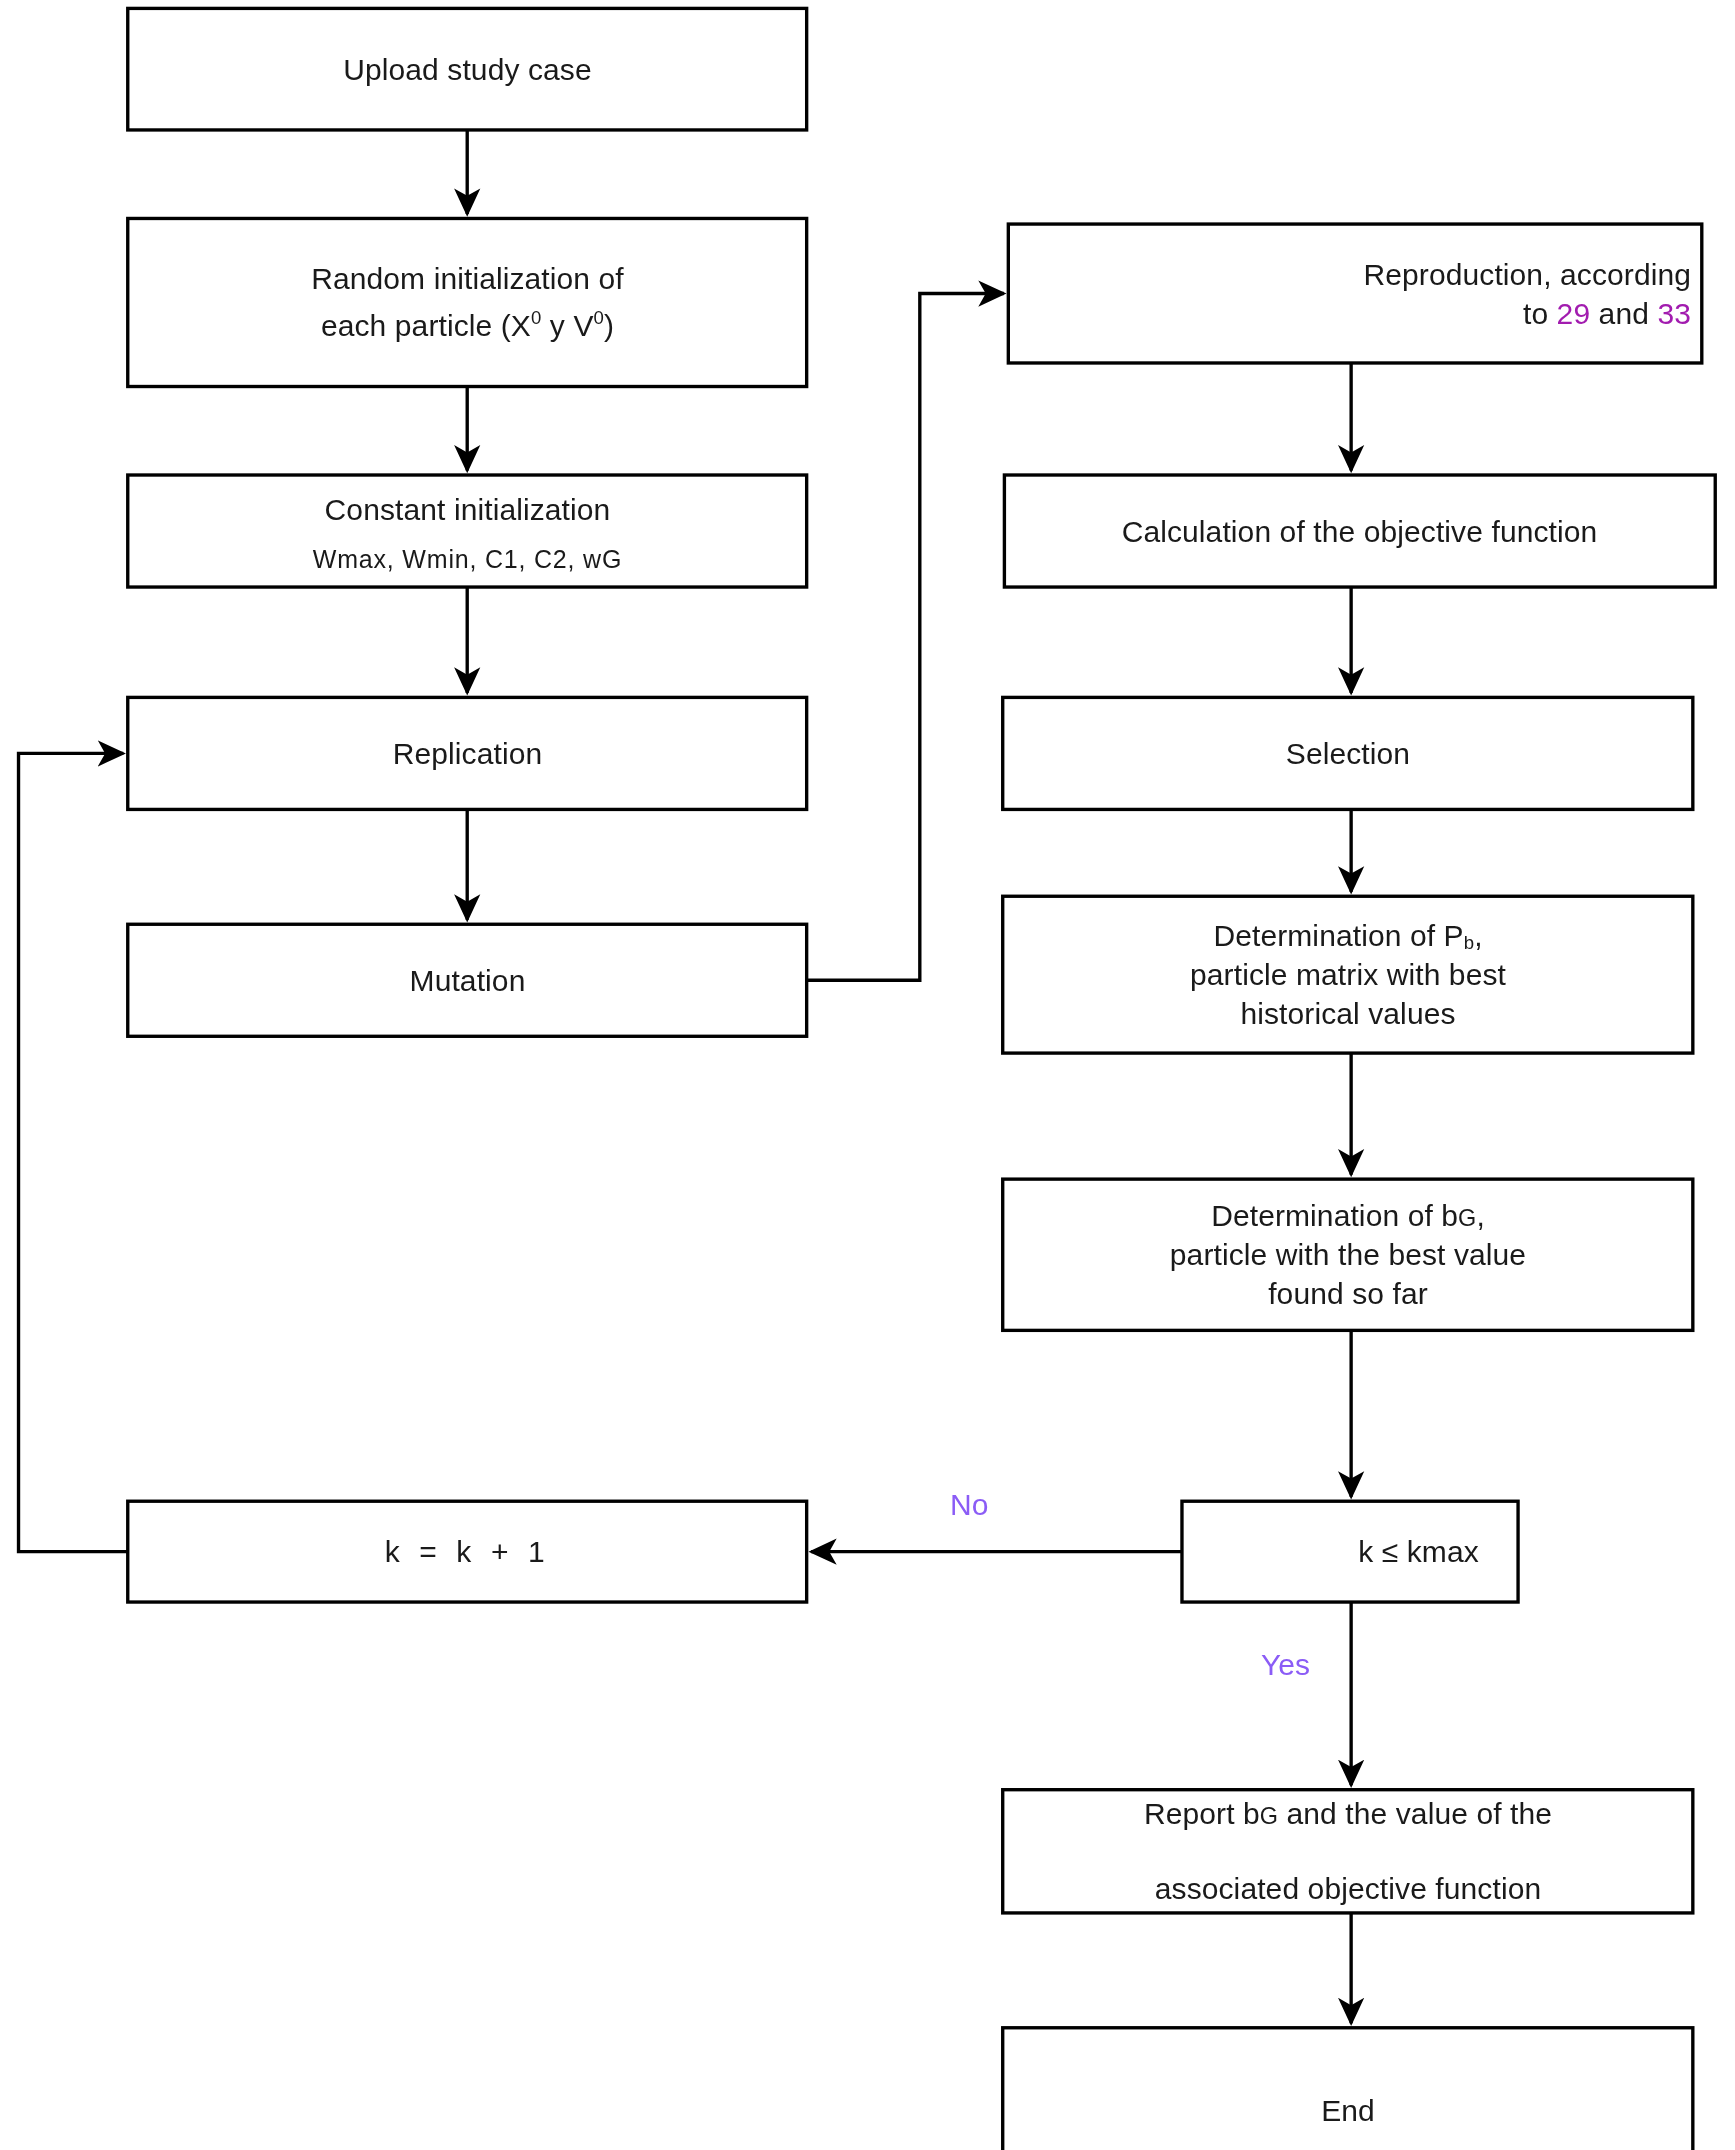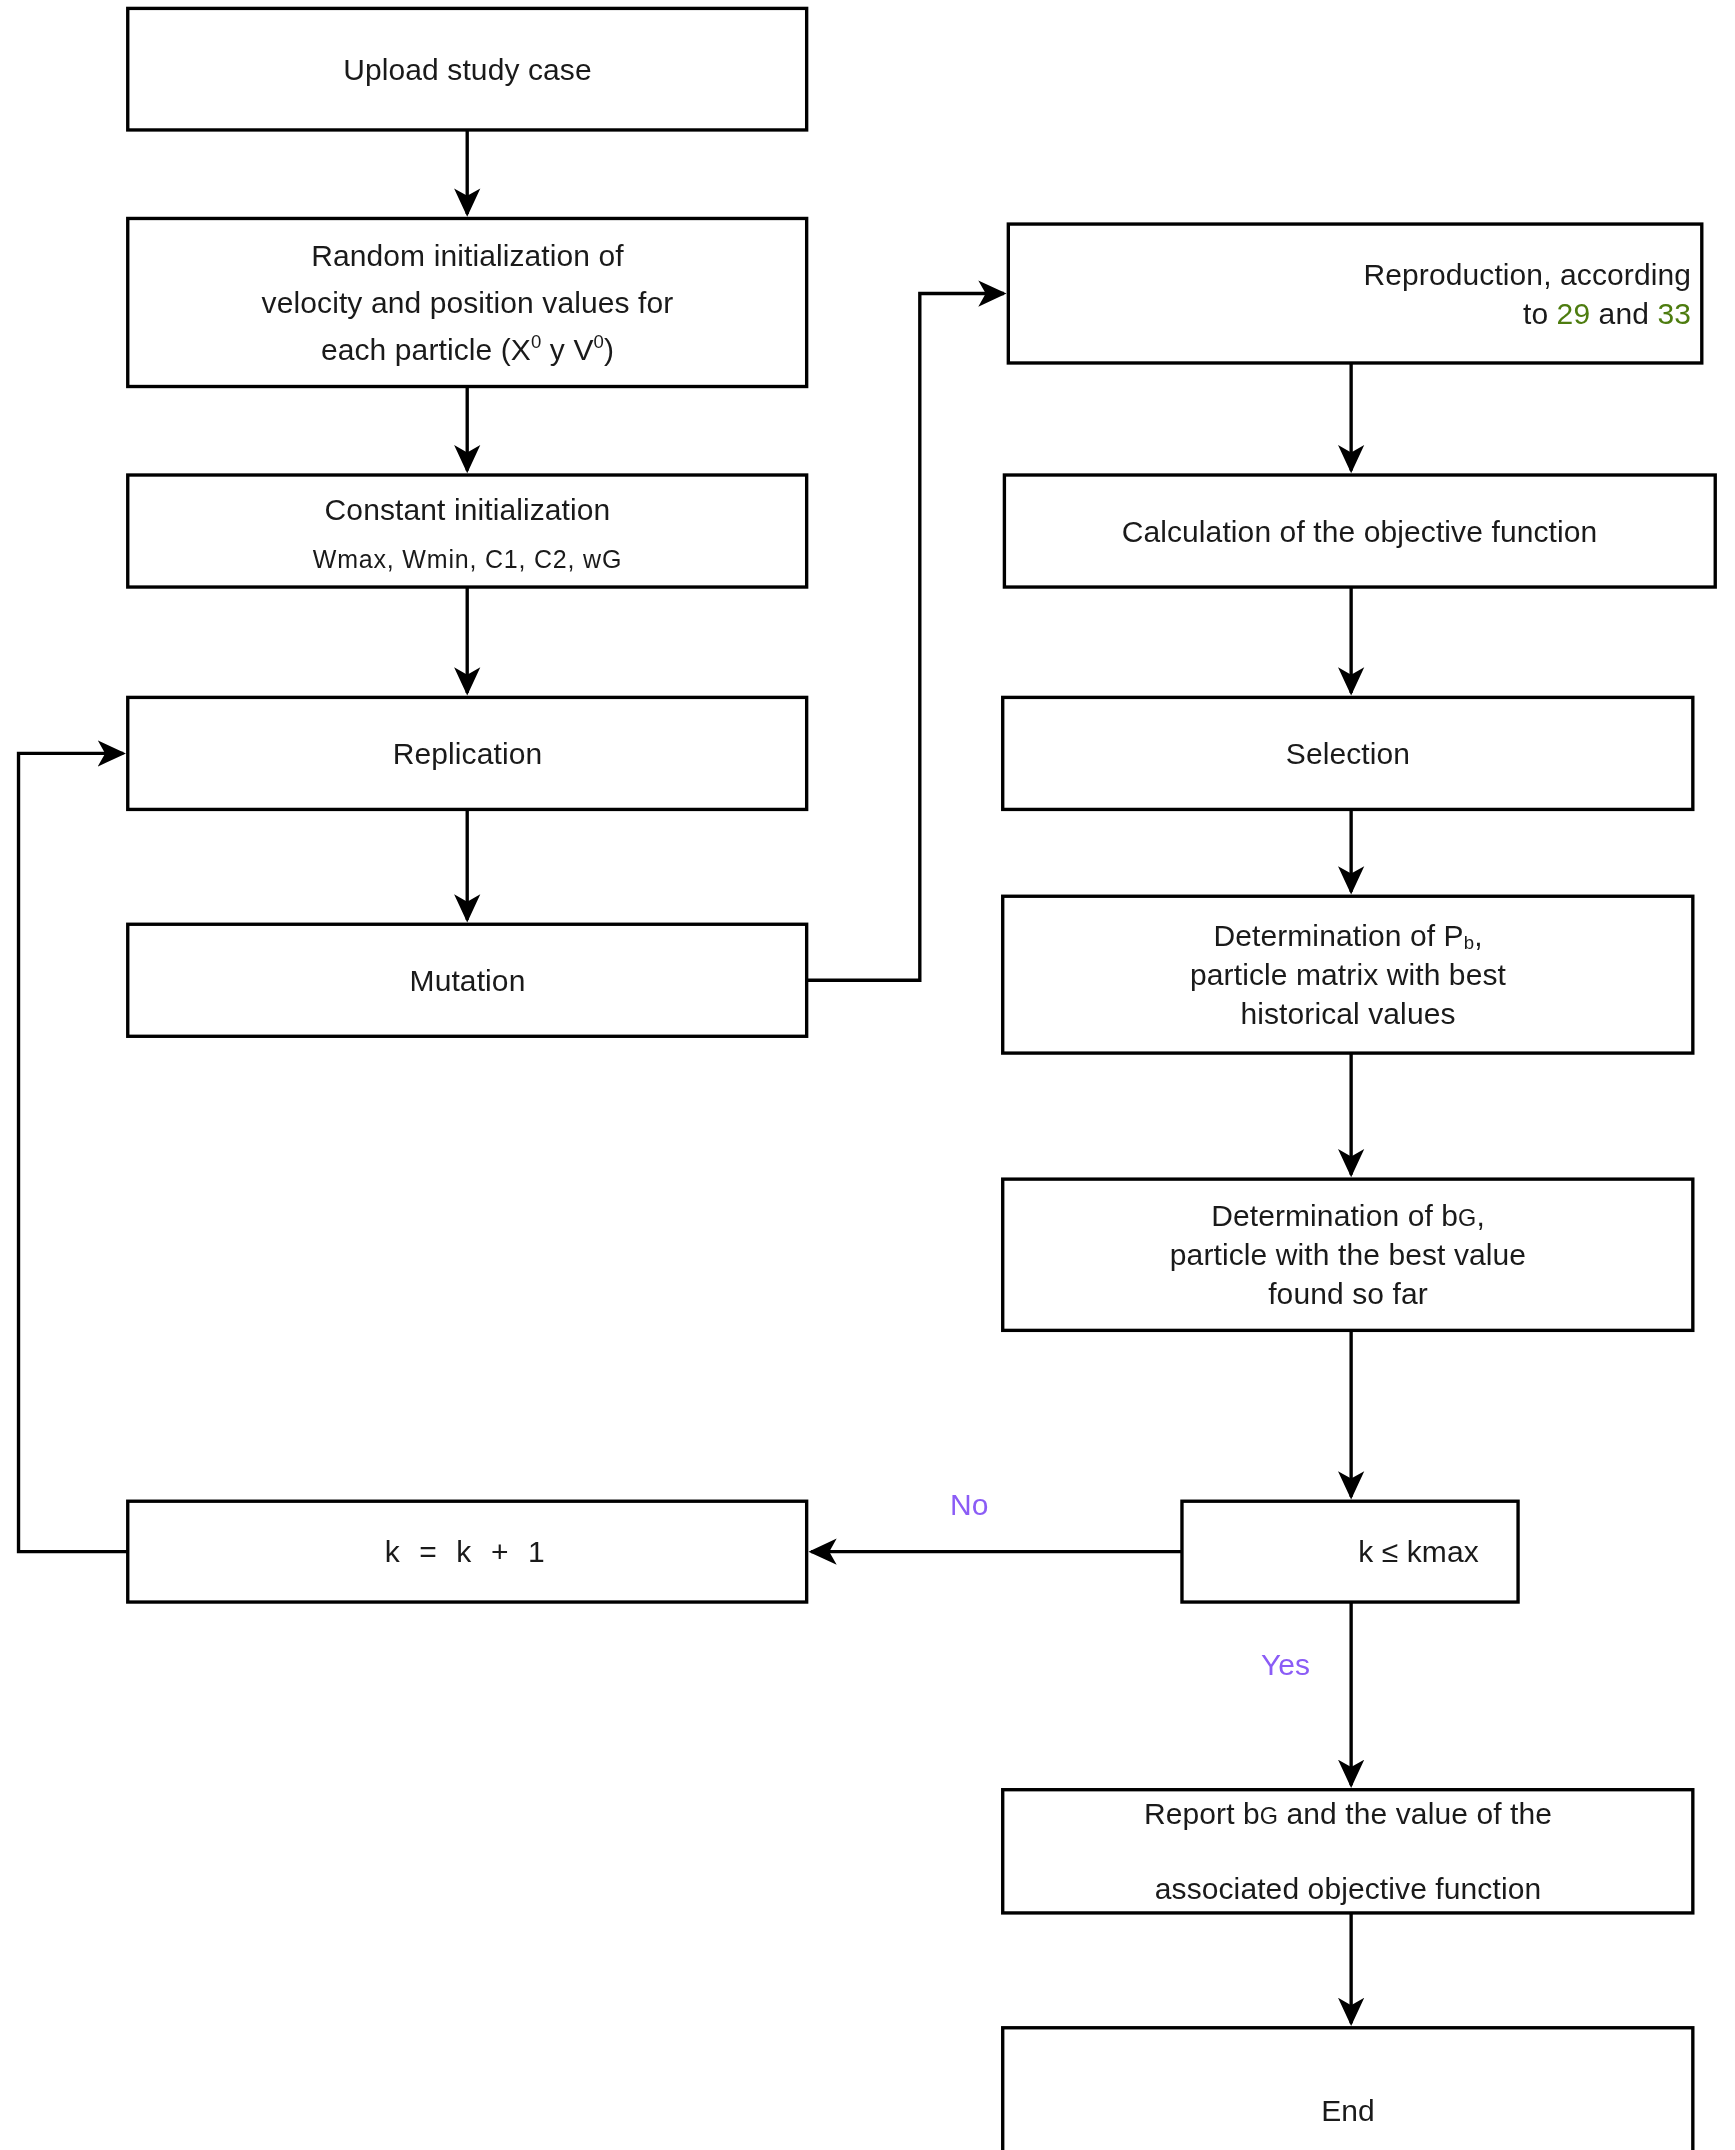--- a/index.html
+++ b/index.html
@@ -58,21 +58,21 @@
   .edge-label {
     position: absolute;
     color: #8b5cf6;
     font-family: "Liberation Sans", sans-serif;
     font-size: 30px;
     white-space: nowrap;
   }
   sup { font-size: 0.62em; vertical-align: 0.62em; line-height: 0; }
   sub { font-size: 0.62em; vertical-align: -0.16em; line-height: 0; }
   .smallcaps { font-size: 0.78em; }
-  .ref-link { color: #4d7c0f; }
+  .ref-link { color: #a21caf; }
   .wide-letter { letter-spacing: 5.6px; }
 </style>
 </head>
 <body>
 
 <div id="diagram-root">
 
   <svg class="flow-svg" viewBox="0 0 3099 3840" aria-hidden="true">
     <defs>
       <marker id="arrowhead" markerWidth="9" markerHeight="9" refX="7.6" refY="4.5" orient="auto" markerUnits="strokeWidth">
@@ -117,21 +117,20 @@
 
     <line class="conn" x1="2412" y1="3415" x2="2412" y2="3612" marker-end="url(#arrowhead)"></line>
   </svg>
 
   <div class="node-text" style="left:128px; top:8.4px; width:679px; height:122px;">
     <span class="ln">Upload study case</span>
   </div>
 
   <div class="node-text" style="left:128px; top:218px; width:679px; height:168px;gap:8px;">
     <span class="ln">Random initialization of</span>
-    <span class="ln">velocity and position values for</span>
     <span class="ln"><span>each particle (X</span><sup>0</sup><span> y V</span><sup>0</sup><span>)</span></span>
   </div>
 
   <div class="node-text" style="left:128px; top:475px; width:679px; height:112px; justify-content:flex-start; padding-top:14.6px;">
     <span class="ln">Constant initialization</span>
     <span class="ln sub-line" style="margin-top:14.6px;">Wmax,  Wmin,  C1,  C2,  wG</span>
   </div>
 
   <div class="node-text" style="left:128px; top:697px; width:679px; height:112px;">
     <span class="ln">Replication</span>

